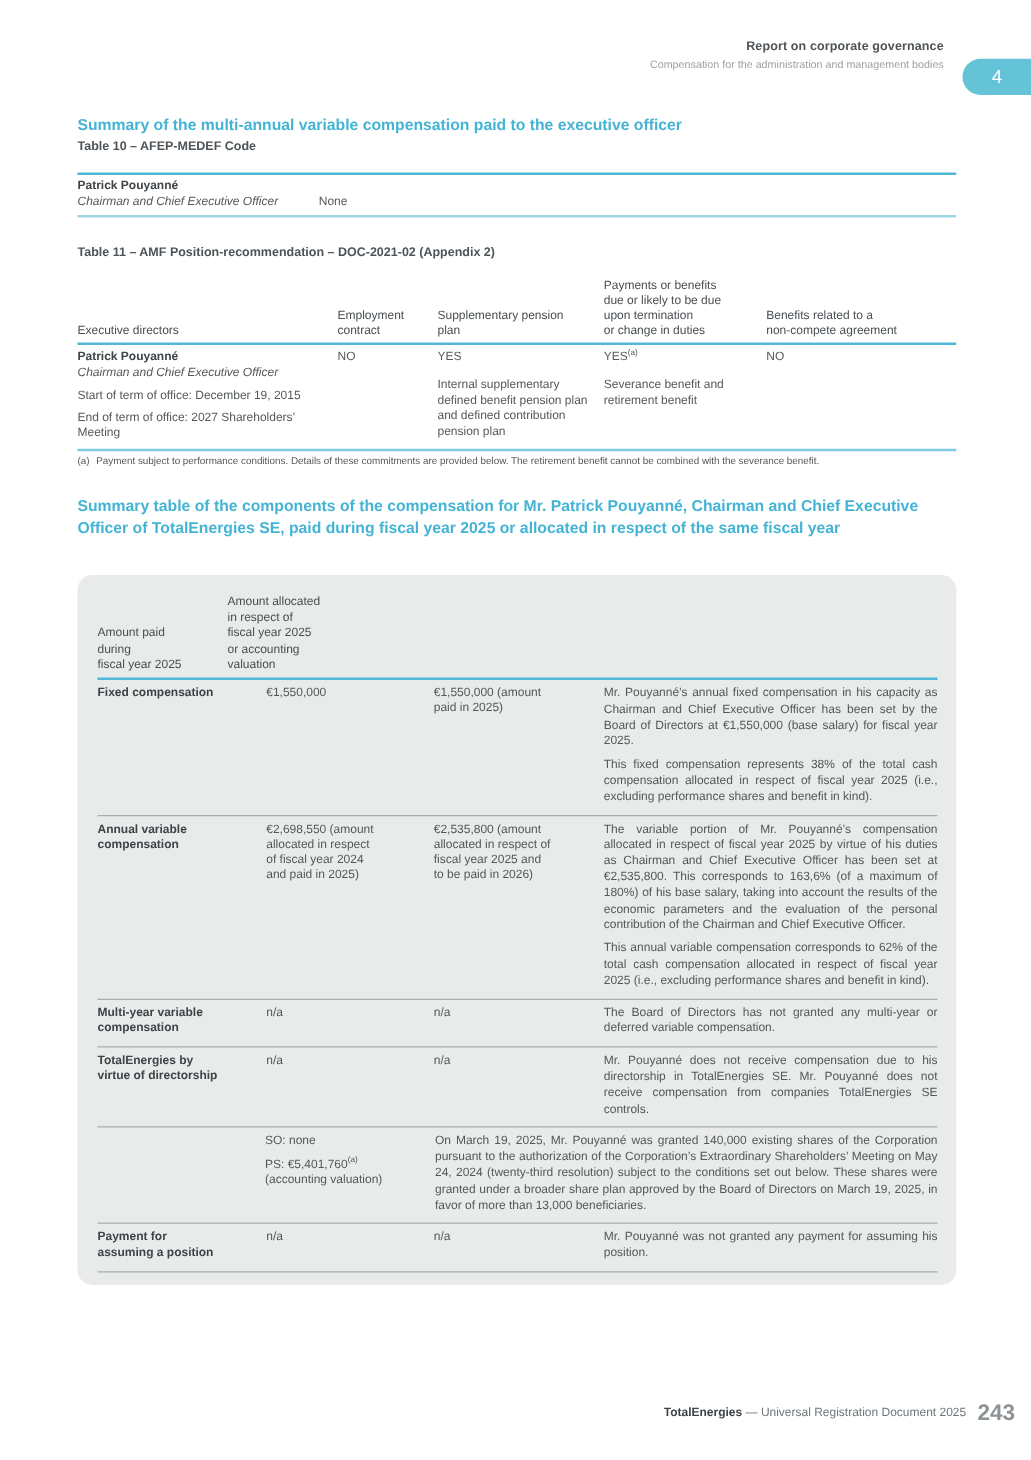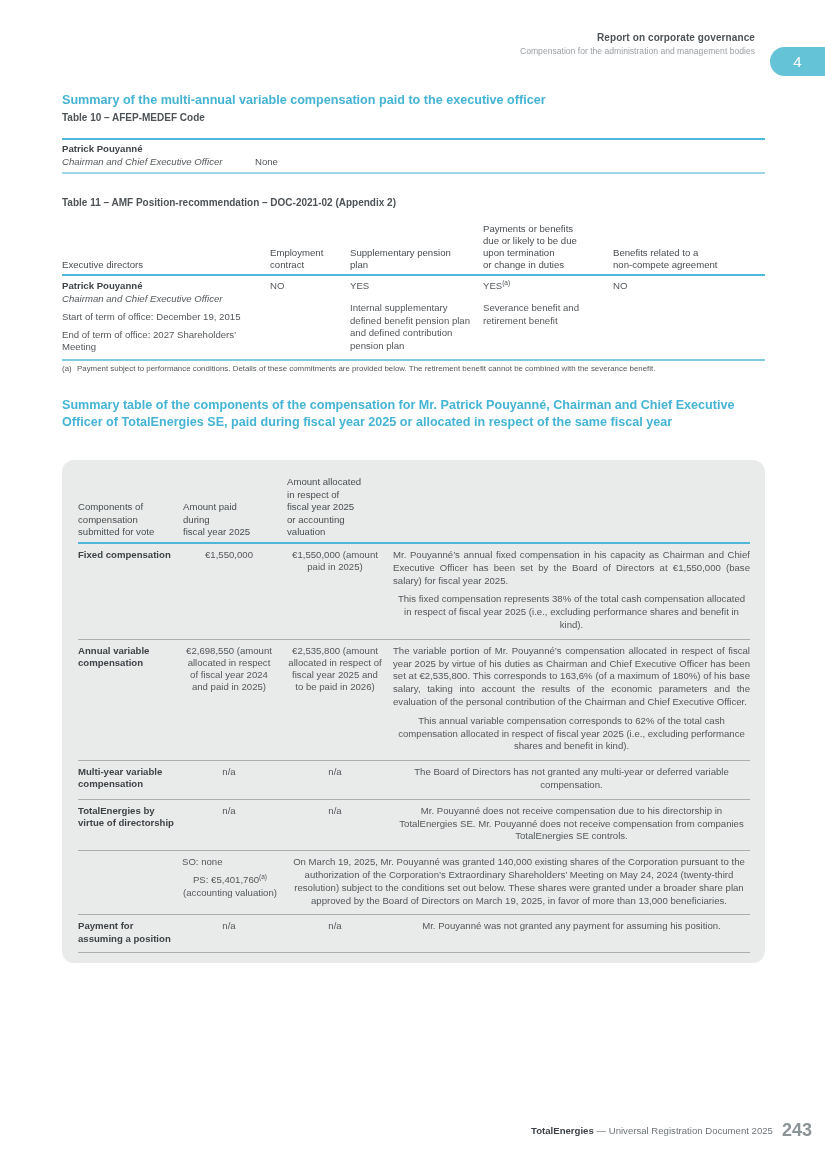--- a/index.html
+++ b/index.html
@@ -60,23 +60,23 @@
   #graybox {
     top:460px; background:#e9eaea; border-radius:12px;
     padding:10px 15px 10px 16px; min-height:478px;
   }
   #comp-head { display:flex; align-items:flex-end; min-height:74px; border-bottom:2px solid #4fb8d9; padding-bottom:3px; }
   #comp-head .hc { font-size:9.6px; color:#494e52; line-height:12.6px; }
   .cw1 { width:105px; padding-right:8px; }
   .cw2 { width:104px; padding-right:12px; }
   .cw3 { width:106px; padding-right:10px; }
   .cw4 { flex:1; }
-  .crow { display:flex; border-bottom:1px solid #a9aeb1; padding:5px 0 7px; font-size:9.6px; line-height:12.2px; }
+  .crow { display:flex; border-bottom:1px solid #a9aeb1; padding:5px 0 7px; font-size:9.6px; line-height:12.2px;gap:30px; }
   .cc p { margin:0 0 6px; }
-  .cc p:last-child { margin-bottom:0;text-align:center; }
+  .cc p:last-child { margin-bottom:0; }
   .c1 { width:105px; padding-right:8px; font-weight:bold; color:#3e4347; line-height:12.2px; }
   .c2 { width:104px; padding-right:12px; color:#54585b; }
   .c3 { width:106px; padding-right:10px; color:#54585b; }
   .c4 { flex:1; color:#54585b; text-align:justify; line-height:12.8px; }
 
   
   #page-footer { position:absolute; top:1120px; right:13px; display:flex; align-items:center; }
   #page-footer .ft { font-size:9.6px; color:#6e767b; }
   #page-footer .brand { font-weight:bold; color:#3c4247; }
   #page-footer .pageno { font-size:18px; color:#8b9397; margin-left:9px; font-weight:bold; }
@@ -151,25 +151,20 @@
 
   <div class="abs footnote">
     <span class="mark">(a)</span>
     <span>Payment subject to performance conditions. Details of these commitments are provided below. The retirement benefit cannot be combined with the severance benefit.</span>
   </div>
 
   <div class="abs sec-heading" id="s2-heading">Summary table of the components of the compensation for Mr. Patrick Pouyanné, Chairman and Chief Executive Officer of TotalEnergies SE, paid during fiscal year 2025 or allocated in respect of the same fiscal year</div>
 
   <div class="abs" id="graybox">
     <div id="comp-head">
-      <div class="hc cw1">
-          <div>Components of</div>
-          <div>compensation</div>
-          <div>submitted for vote</div>
-        </div>
       <div class="hc cw2">
           <div>Amount paid</div>
           <div>during</div>
           <div>fiscal year 2025</div>
         </div>
       <div class="hc cw3">
           <div>Amount allocated</div>
           <div>in respect of</div>
           <div>fiscal year 2025</div>
           <div>or accounting</div>

